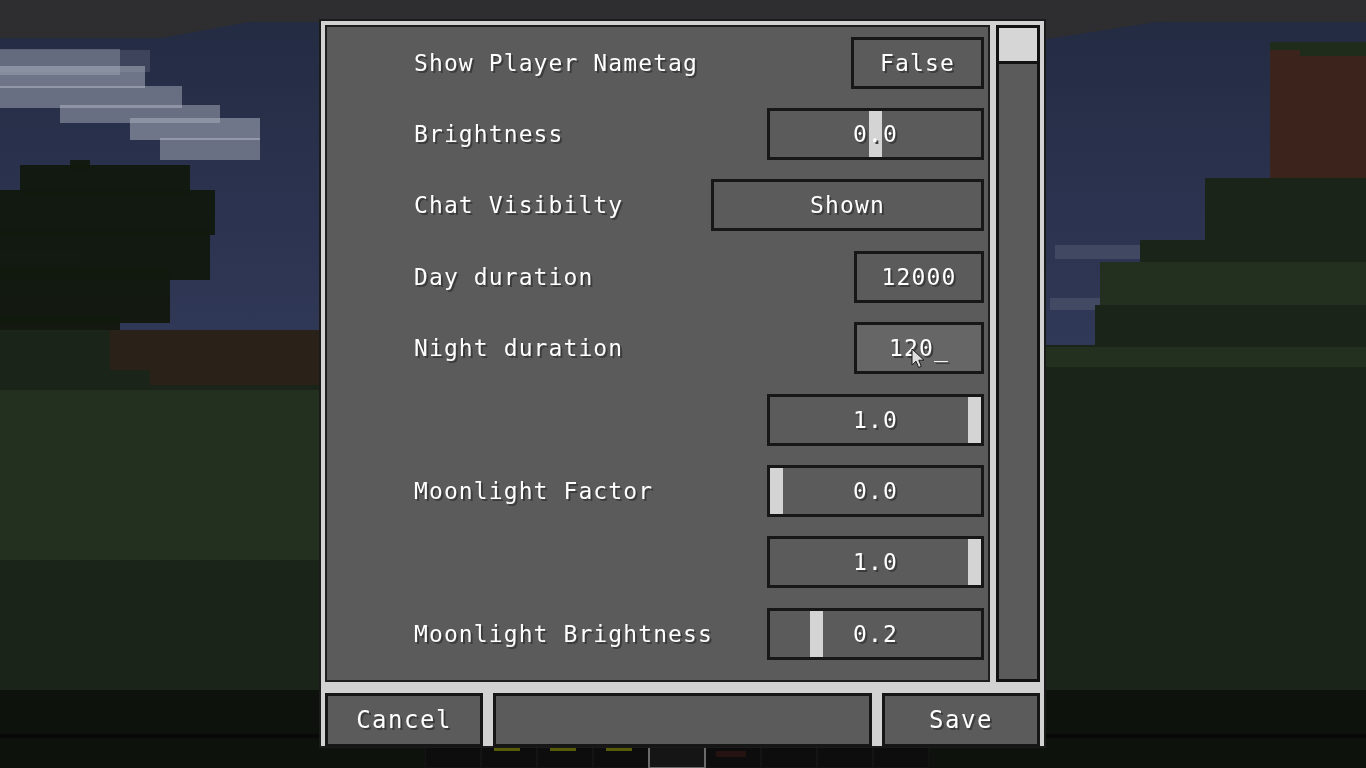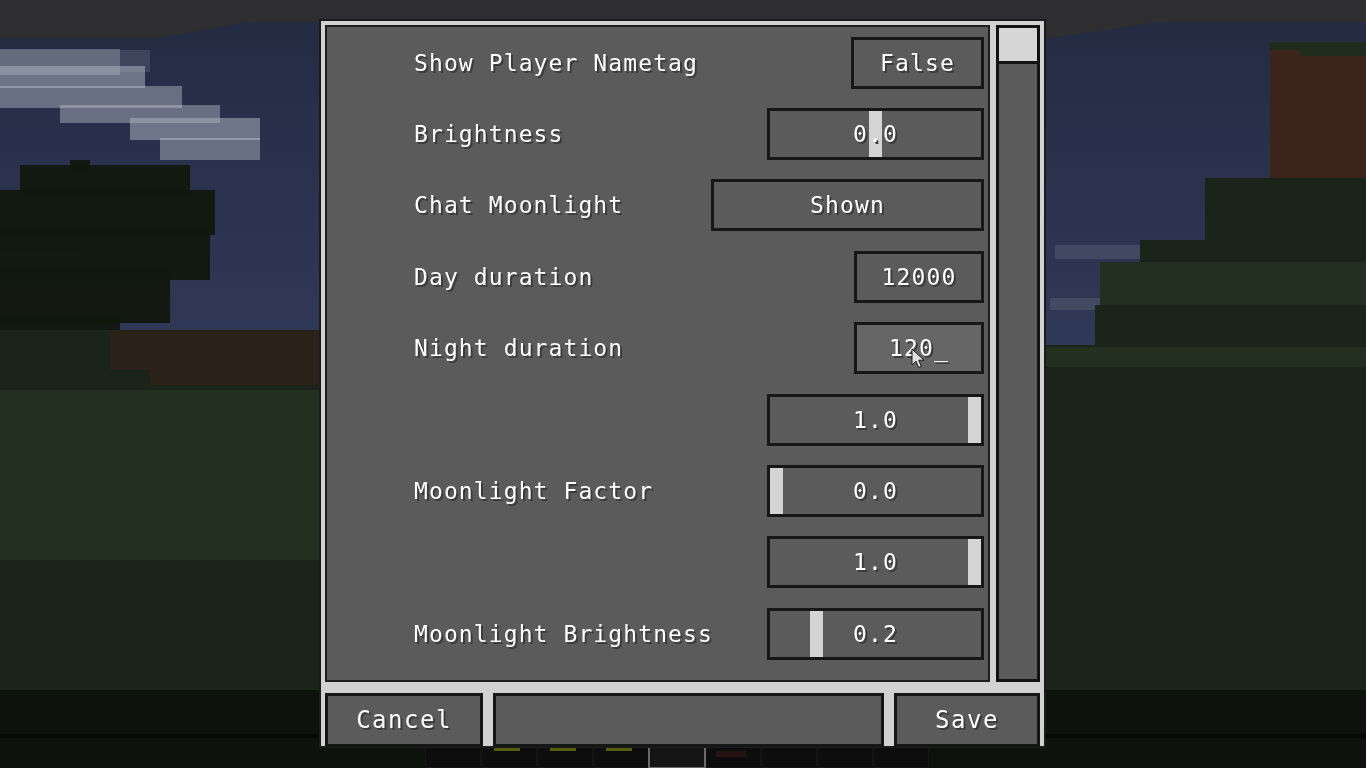--- a/index.html
+++ b/index.html
@@ -217,21 +217,21 @@
     display: flex; align-items: center; justify-content: center;
     color: #fff;
     font-size: 24px;
     letter-spacing: 1.5px;
     text-shadow: 2px 2px 0 #3b3b3b;
     font-family: "DejaVu Sans Mono", monospace;
     cursor: pointer;
   }
   #cancel-btn { width: 158px; }
   #mid-btn    { flex: 1 1 auto; }
-  #save-btn   { width: 146px; }
+  #save-btn   { width: 158px; }
 
   
   #cursor {
     position: absolute;
     left: 911px; top: 348px;
     z-index: 50;
     pointer-events: none;
   }
 </style>
 </head>
@@ -321,21 +321,21 @@
           <div class="row">
             <div class="row-label">Brightness</div>
             <div class="row-control">
               <div class="mc-box" style="width: 217px;">
                 <div class="slider-thumb" style="left: 99px;"></div>
                 <span class="val">0.0</span>
               </div>
             </div>
           </div>
           <div class="row">
-            <div class="row-label">Chat Moonlight</div>
+            <div class="row-label">Chat Visibilty</div>
             <div class="row-control">
               <div class="mc-box" style="width: 273px;">
                 <span class="val">Shown</span>
               </div>
             </div>
           </div>
           <div class="row">
             <div class="row-label">Day duration</div>
             <div class="row-control">
               <div class="mc-box" style="width: 130px;">

